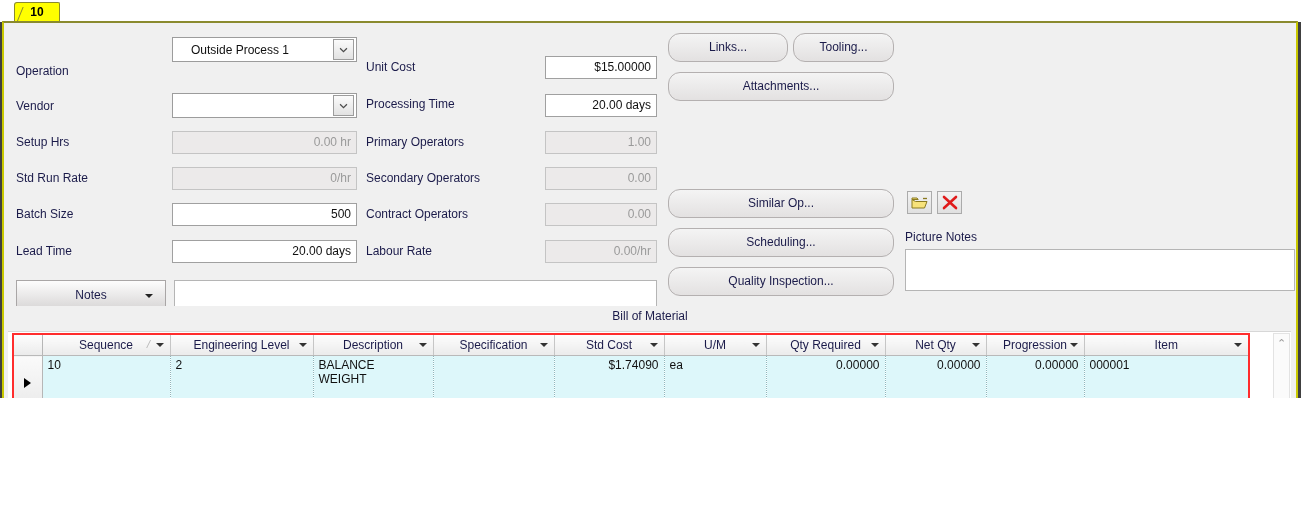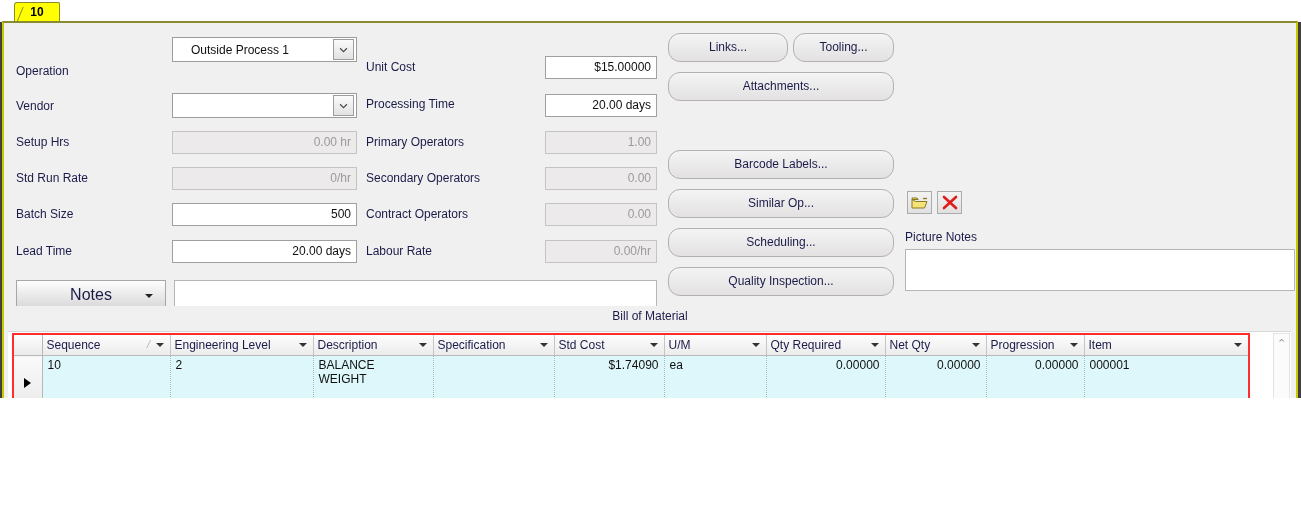--- a/index.html
+++ b/index.html
@@ -146,21 +146,21 @@
     white-space: nowrap;
     overflow: hidden;
   }
   .btn-notes {
     position: absolute;
     box-sizing: border-box;
     background: linear-gradient(#fdfdfd, #d8d6d6);
     border: 1px solid #a9a6a6;
     height: 30px;
     width: 150px;
-    font-size: 16px;
+    font-size: 12px;
     color: #1b1b4a;
     line-height: 28px;
     text-align: center;
   }
   .btn-notes .caret {
     position: absolute;
     right: 12px; top: 13px;
     width: 0; height: 0;
     border-left: 4px solid transparent;
     border-right: 4px solid transparent;
@@ -215,21 +215,21 @@
   }
   table.grid th {
     background: linear-gradient(#fdfdfd, #ebebeb);
     border-right: 1px solid #c6c6c6;
     border-bottom: 1px solid #b9b9b9;
     height: 20px;
     font-weight: normal;
     color: #1b1b4a;
     padding: 0 4px;
     position: relative;
-    text-align: left;
+    text-align: center;
     white-space: nowrap;
     overflow: hidden;
   }
   table.grid th .hcaret {
     position: absolute;
     right: 6px; top: 8px;
     width: 0; height: 0;
     border-left: 4px solid transparent;
     border-right: 4px solid transparent;
     border-top: 4px solid #333;
@@ -403,21 +403,20 @@
       <div class="fld" style="left:541px; top:33px;  width:112px;">$15.00000</div>
       <div class="fld" style="left:541px; top:71px;  width:112px;">20.00 days</div>
       <div class="fld ro" style="left:541px; top:108px; width:112px;">1.00</div>
       <div class="fld ro" style="left:541px; top:144px; width:112px;">0.00</div>
       <div class="fld ro" style="left:541px; top:180px; width:112px;">0.00</div>
       <div class="fld ro" style="left:541px; top:217px; width:112px;">0.00/hr</div>
 
       <div class="btn" style="left:664px; top:10px;  width:120px;">Links...</div>
       <div class="btn" style="left:664px; top:49px;  width:226px;">Attachments...</div>
       <div class="btn" style="left:789px; top:10px;  width:101px;">Tooling...</div>
-      <div class="btn" style="left:664px; top:127px; width:226px;">Barcode Labels...</div>
       <div class="btn" style="left:664px; top:166px; width:226px;">Similar Op...</div>
       <div class="btn" style="left:664px; top:205px; width:226px;">Scheduling...</div>
       <div class="btn" style="left:664px; top:244px; width:226px;">Quality Inspection...</div>
 
       <div class="icon-btn" style="left:903px; top:168px;">
         <svg width="17" height="14" viewBox="0 0 17 14">
           <path d="M1 3.5 L1 12 L13.5 12 L16 5.5 L4.5 5.5 Z" fill="#f7e27a" stroke="#8a7a20" stroke-width="1"></path>
           <path d="M1 3.5 L1 2 L6 2 L7.2 3.5 Z" fill="#f7e27a" stroke="#8a7a20" stroke-width="1"></path>
           <line x1="12" y1="2.5" x2="16" y2="2.5" stroke="#8a7a20" stroke-width="1.3"></line>
         </svg>

